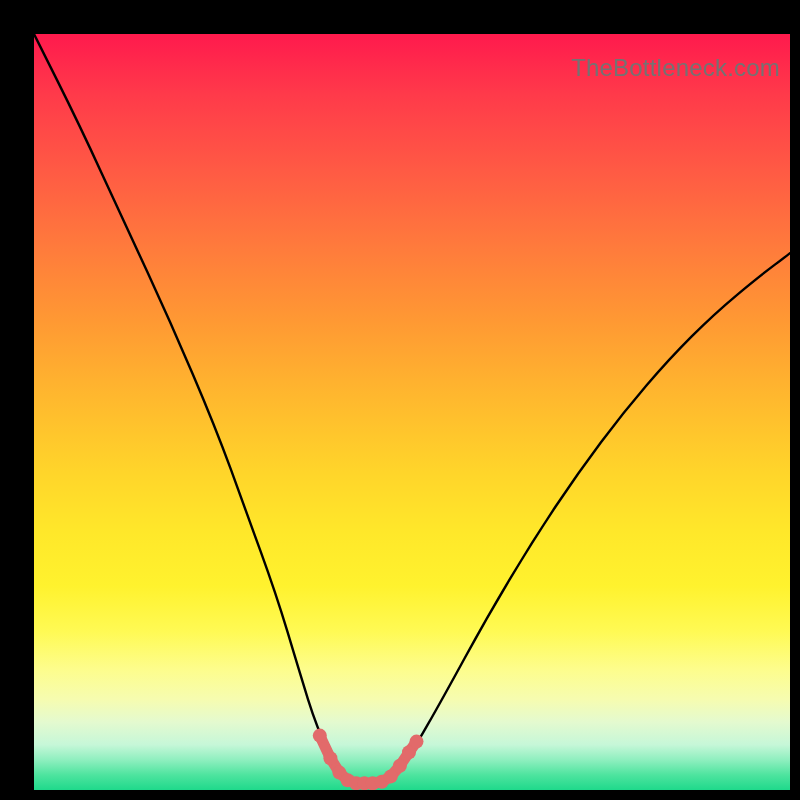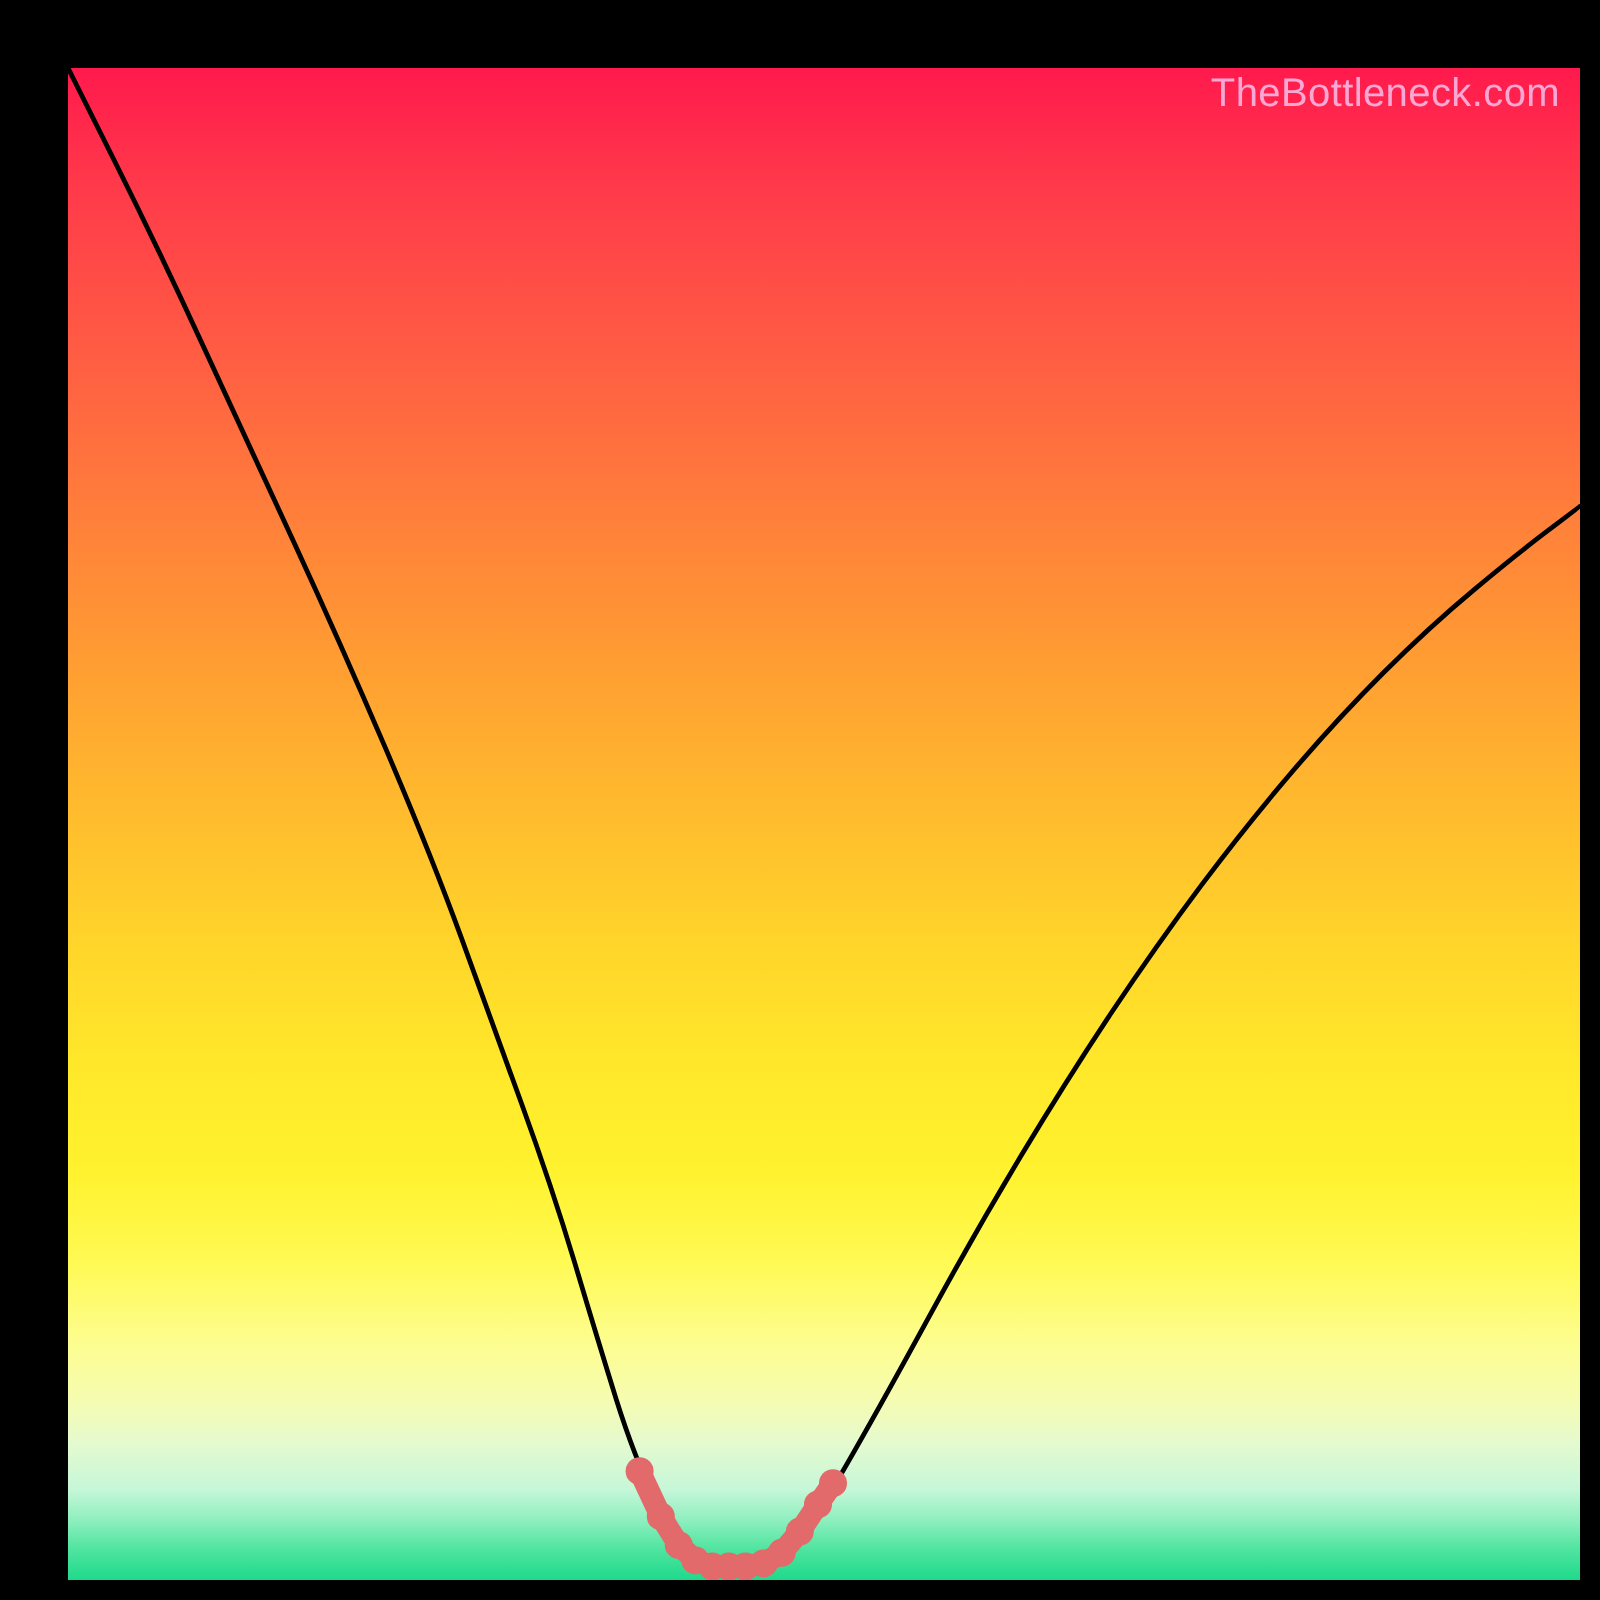--- a/index.html
+++ b/index.html
@@ -46,24 +46,24 @@
       #f6fcb0 88%,
       #e4facf 91%,
       #c6f7d8 94%,
       #8fefbf 96%,
       #4ee49f 98%,
       #1fd98b 100%
     );
   }
   .watermark {
     position: absolute;
-    top: 2px;
+    top: 20px;
     right: 10px;
-    color: #f9a8d4;
-    font-size: 20px;
+    color: #737373;
+    font-size: 24px;
     letter-spacing: 0.2px;
     user-select: none;
   }
   svg.curve {
     position: absolute;
     inset: 0;
   }
 </style>
 </head>
 <body>

